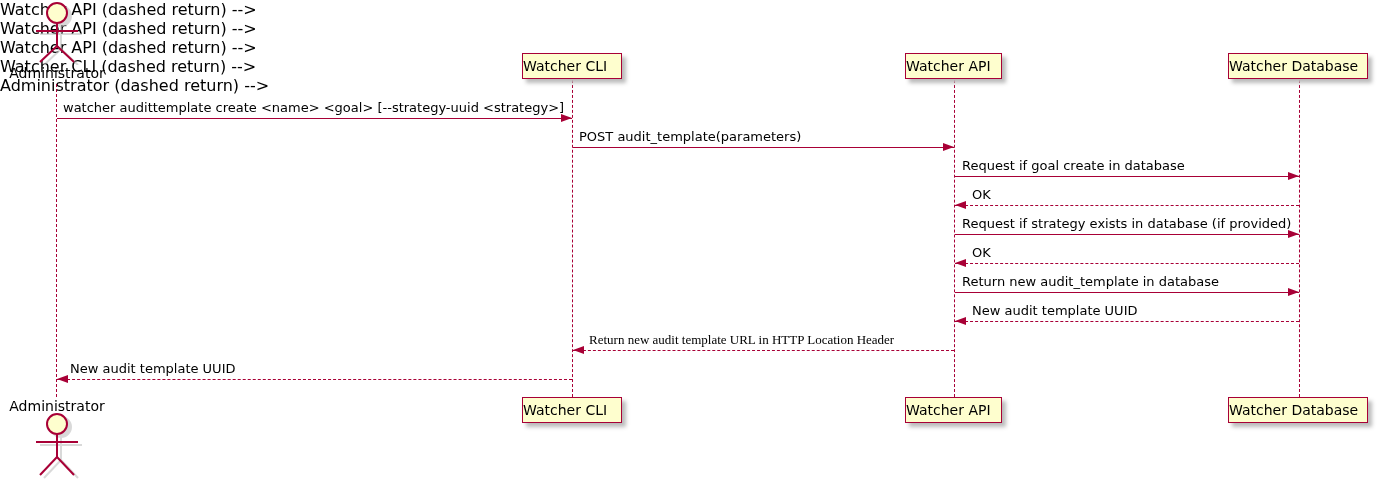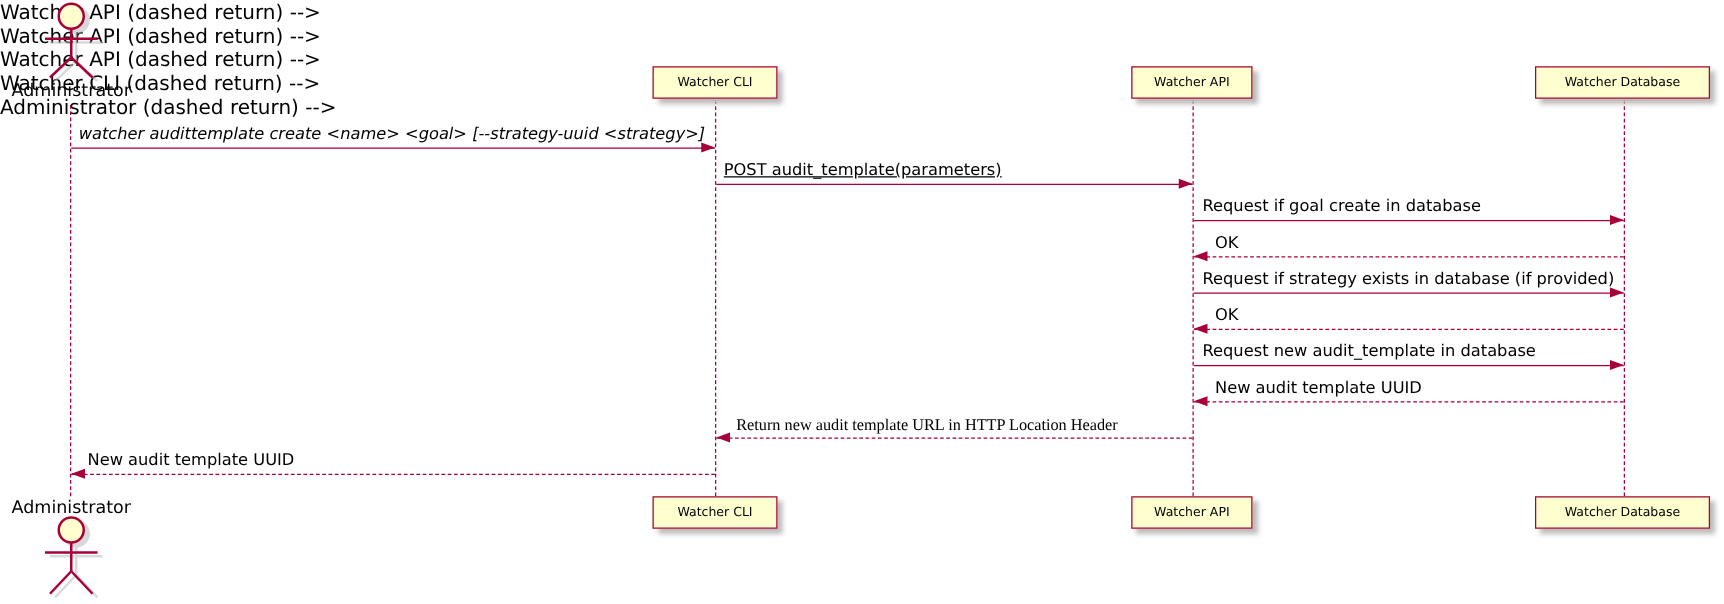--- a/index.html
+++ b/index.html
@@ -14,22 +14,22 @@
     background:#ffffff;
     font-family:"DejaVu Sans", sans-serif;
     overflow:hidden;
   }
   .pbox{
     position:absolute;
     height:24px;
     background:var(--fill);
     border:1.8px solid var(--accent);
     box-shadow:4px 4px 4px #bbbbbb;
-    display:flex;align-items:center;justify-content:center;
-    font-size:10px;color:var(--ink);
+    display:flex;align-items:center;
+    font-size:14px;color:var(--ink);
     white-space:nowrap;
   }
   .actor-label{
     position:absolute;
     width:120px;
     text-align:center;
     font-size:14px;color:var(--ink);
     white-space:nowrap;
   }
   .lifeline{
@@ -99,28 +99,28 @@
   <div class="pbox" style="left:905px;top:53px;width:95px;">
     <span>Watcher API</span>
   </div>
   <div class="pbox" style="left:1228px;top:53px;width:138px;">
     <span>Watcher Database</span>
   </div>
 
   
   
   <div>
-    <span class="msg-label" style="left:63px;top:100px;font-style:italic;">watcher audittemplate create &lt;name&gt; &lt;goal&gt; [--strategy-uuid &lt;strategy&gt;]</span>
+    <span class="msg-label" style="left:63px;top:100px;">watcher audittemplate create &lt;name&gt; &lt;goal&gt; [--strategy-uuid &lt;strategy&gt;]</span>
     <div class="msg-line solid" style="left:57px;top:118px;width:515px;"></div>
     <div class="ah ah-r" style="left:561px;top:114px;"></div>
   </div>
 
   
   <div>
-    <span class="msg-label" style="left:579px;top:129px;text-decoration:underline;">POST audit_template(parameters)</span>
+    <span class="msg-label" style="left:579px;top:129px;">POST audit_template(parameters)</span>
     <div class="msg-line solid" style="left:573px;top:147px;width:381px;"></div>
     <div class="ah ah-r" style="left:943px;top:143px;"></div>
   </div>
 
   
   <div>
     <span class="msg-label" style="left:962px;top:158px;">Request if goal create in database</span>
     <div class="msg-line solid" style="left:955px;top:176px;width:344px;"></div>
     <div class="ah ah-r" style="left:1288px;top:172px;"></div>
   </div>
@@ -141,21 +141,21 @@
 
    Watcher API (dashed return) --&gt;
   <div>
     <span class="msg-label" style="left:972px;top:245px;">OK</span>
     <div class="msg-line dashed" style="left:955px;top:263px;width:344px;"></div>
     <div class="ah ah-l" style="left:955px;top:259px;"></div>
   </div>
 
   
   <div>
-    <span class="msg-label" style="left:962px;top:274px;">Request new audit_template in database</span>
+    <span class="msg-label" style="left:962px;top:274px;">Return new audit_template in database</span>
     <div class="msg-line solid" style="left:955px;top:292px;width:344px;"></div>
     <div class="ah ah-r" style="left:1288px;top:288px;"></div>
   </div>
 
    Watcher API (dashed return) --&gt;
   <div>
     <span class="msg-label" style="left:972px;top:303px;">New audit template UUID</span>
     <div class="msg-line dashed" style="left:955px;top:321px;width:344px;"></div>
     <div class="ah ah-l" style="left:955px;top:317px;"></div>
   </div>

